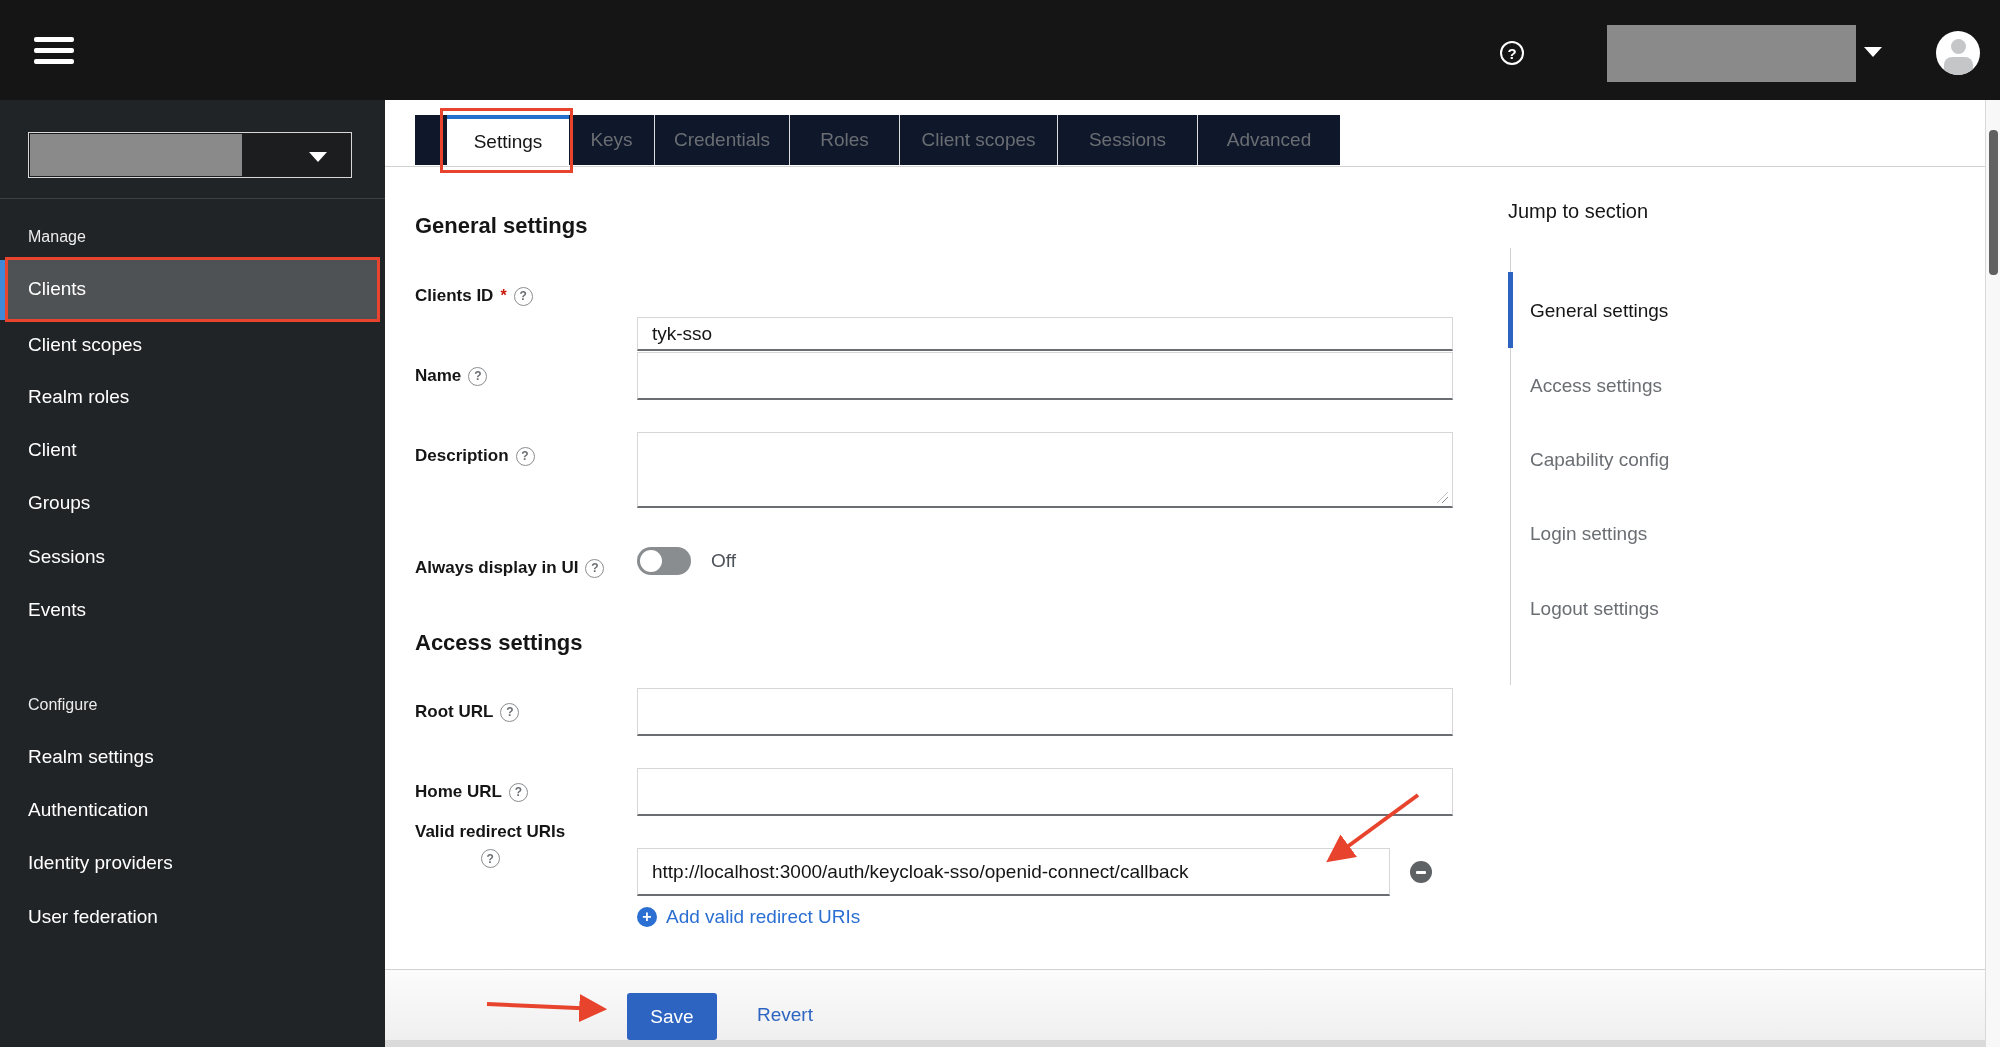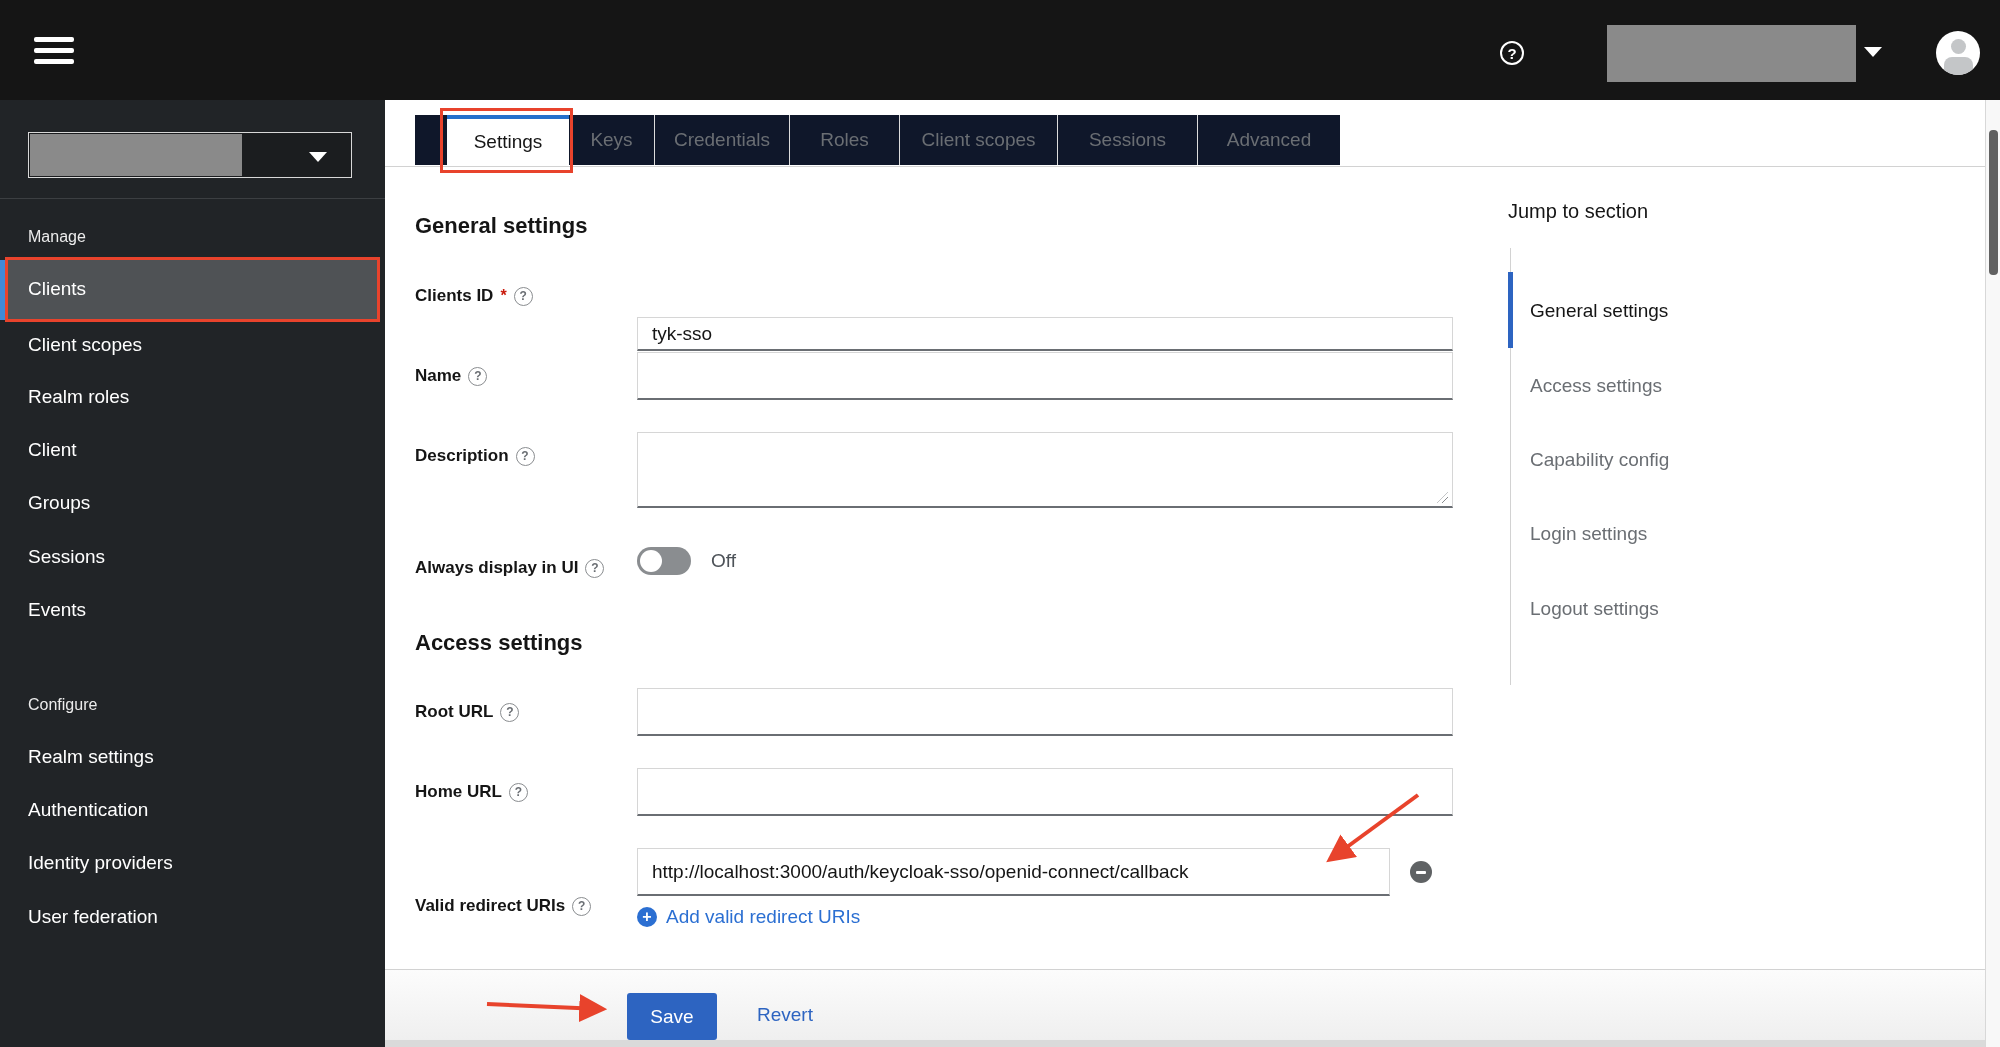--- a/index.html
+++ b/index.html
@@ -206,21 +206,21 @@
       <span class="q-icon"></span>
     </div>
     <input class="text-input" style="left: 252px; top: 588px; width: 816px; height: 48px;" value="">
 
     <div class="field-label" style="top:677px;">
       <span>Home URL</span>
       <span class="q-icon"></span>
     </div>
     <input class="text-input" style="left: 252px; top: 668px; width: 816px; height: 48px;" value="">
 
-    <div class="field-label" style="top:791px;">
+    <div class="field-label" style="top:722px;flex-direction:column;">
       <span>Valid redirect URIs</span>
       <span class="q-icon"></span>
     </div>
     <input class="text-input" style="left: 252px; top: 748px; width: 753px; height: 48px;" value="http://localhost:3000/auth/keycloak-sso/openid-connect/callback">
     <div class="minus-btn" style="left:1025px;top:761px;">
       <i></i>
     </div>
 
     <div class="add-link" style="left:252px;top:806px;">
       <span class="plus-icon"></span>

